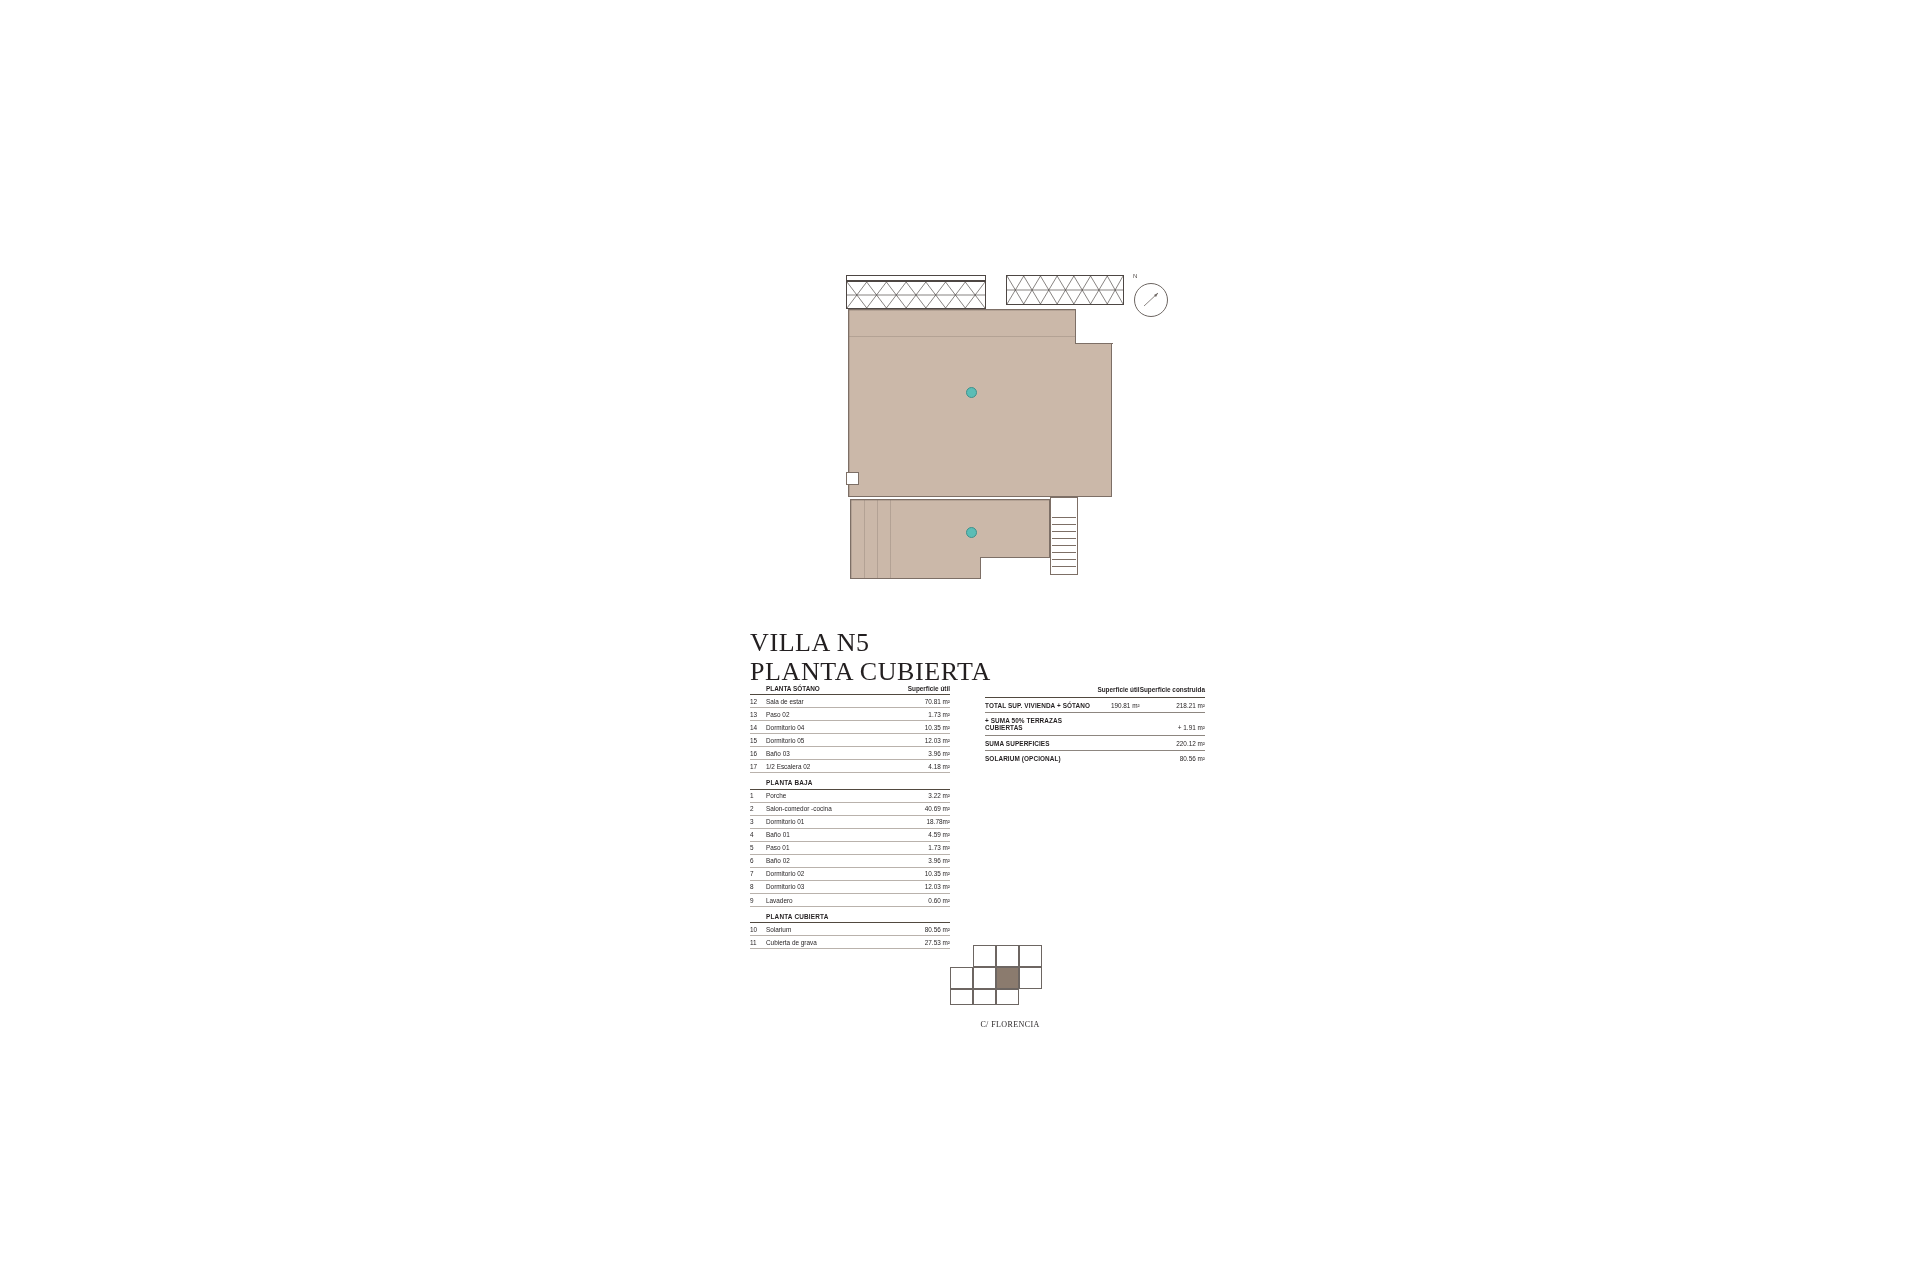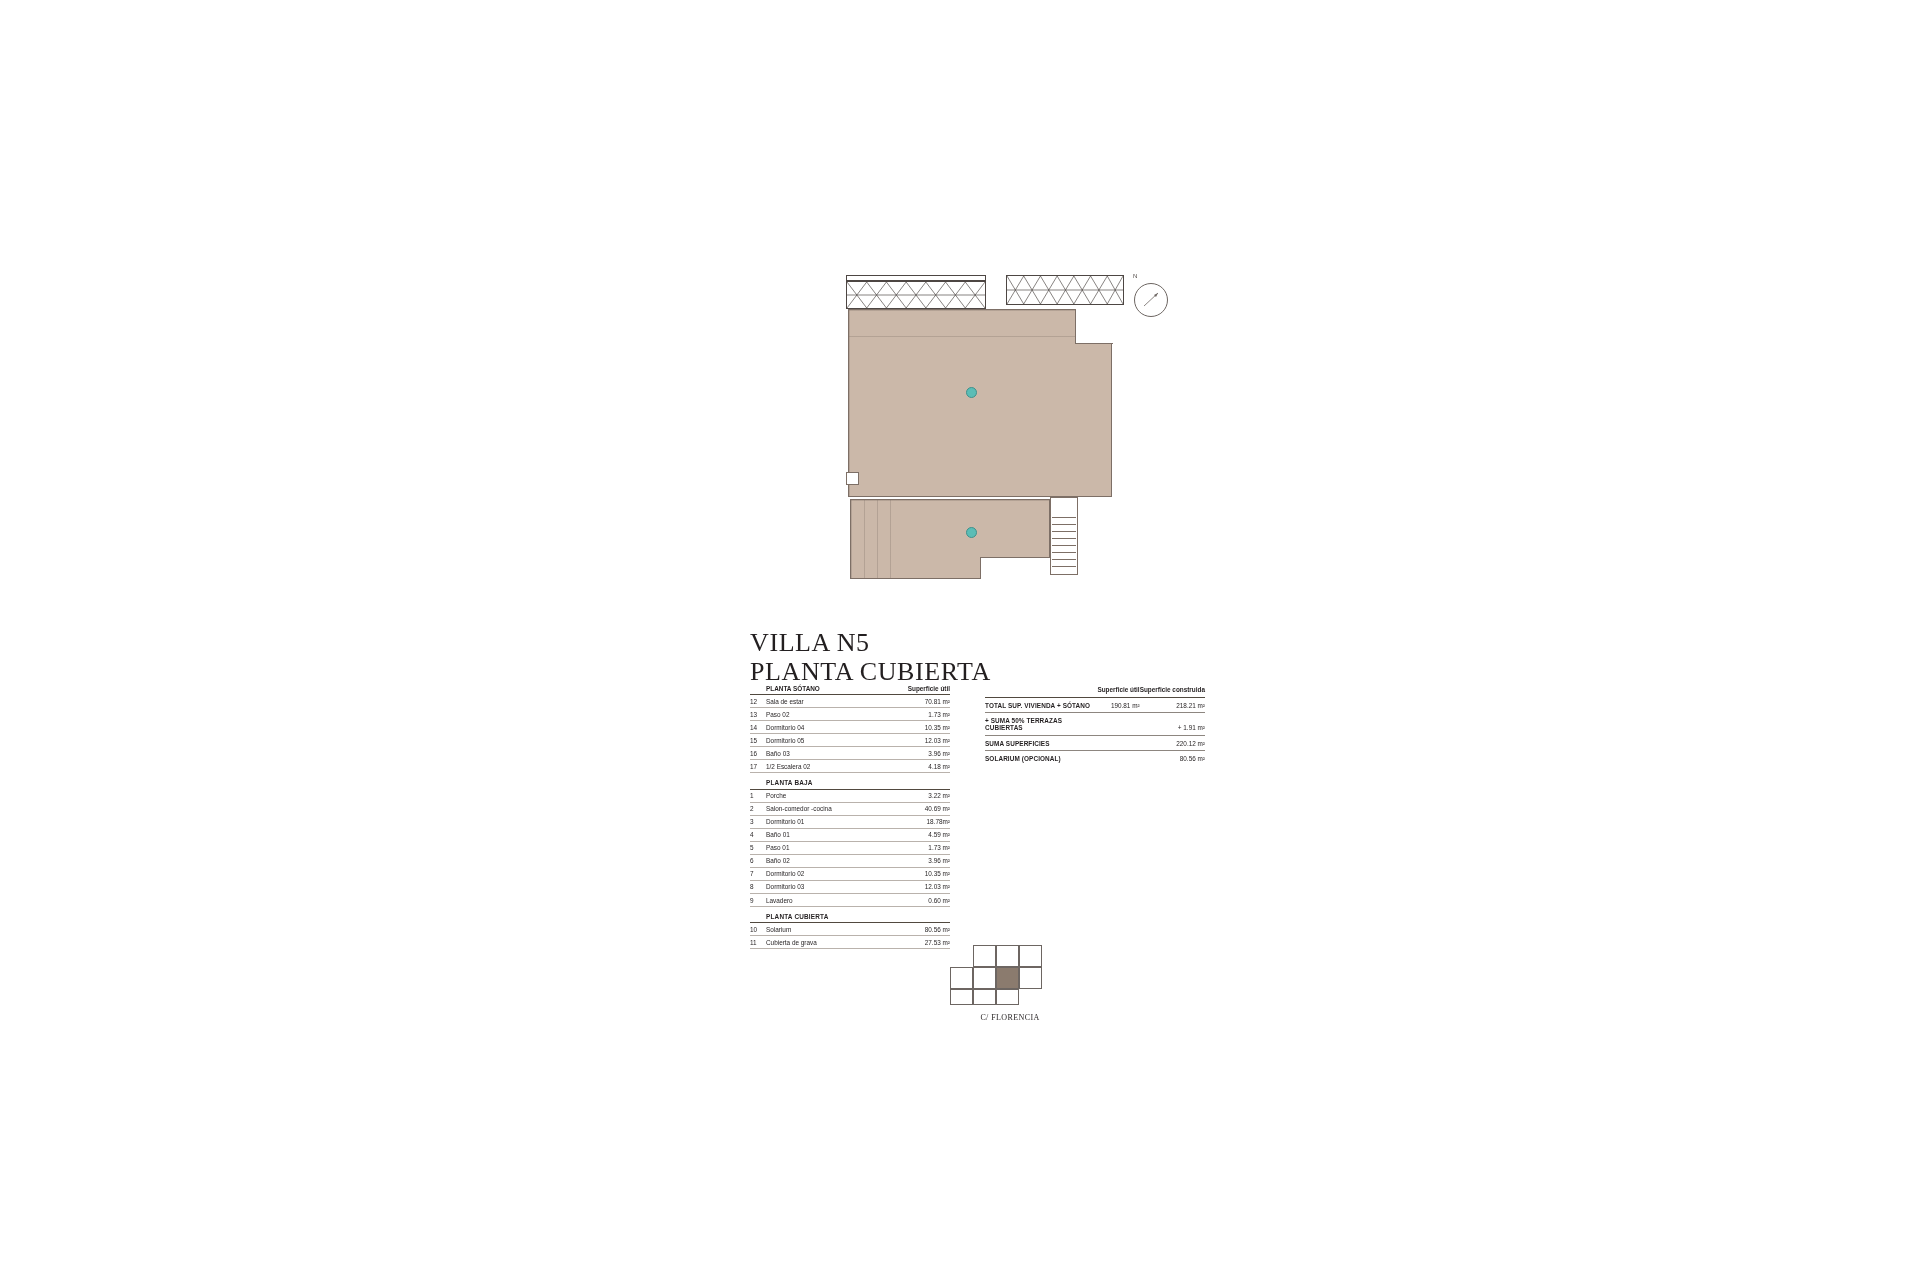--- a/index.html
+++ b/index.html
@@ -243,21 +243,21 @@
   .kp-cell {
     position: absolute;
     border: 0.8px solid #6d6662;
     background: #ffffff;
     box-sizing: border-box;
   }
   .kp-cell.active { background: #8b7b6e; border-color: #6d6662; }
   #keyplan .street {
     position: absolute;
     left: 0;
-    top: 68px;
+    top: 75px;
     width: 120px;
     text-align: center;
     font-size: 8px;
     letter-spacing: 0.4px;
     color: #231f20;
     font-family: "Liberation Serif", serif;
   }
 </style>
 </head>
 <body>

